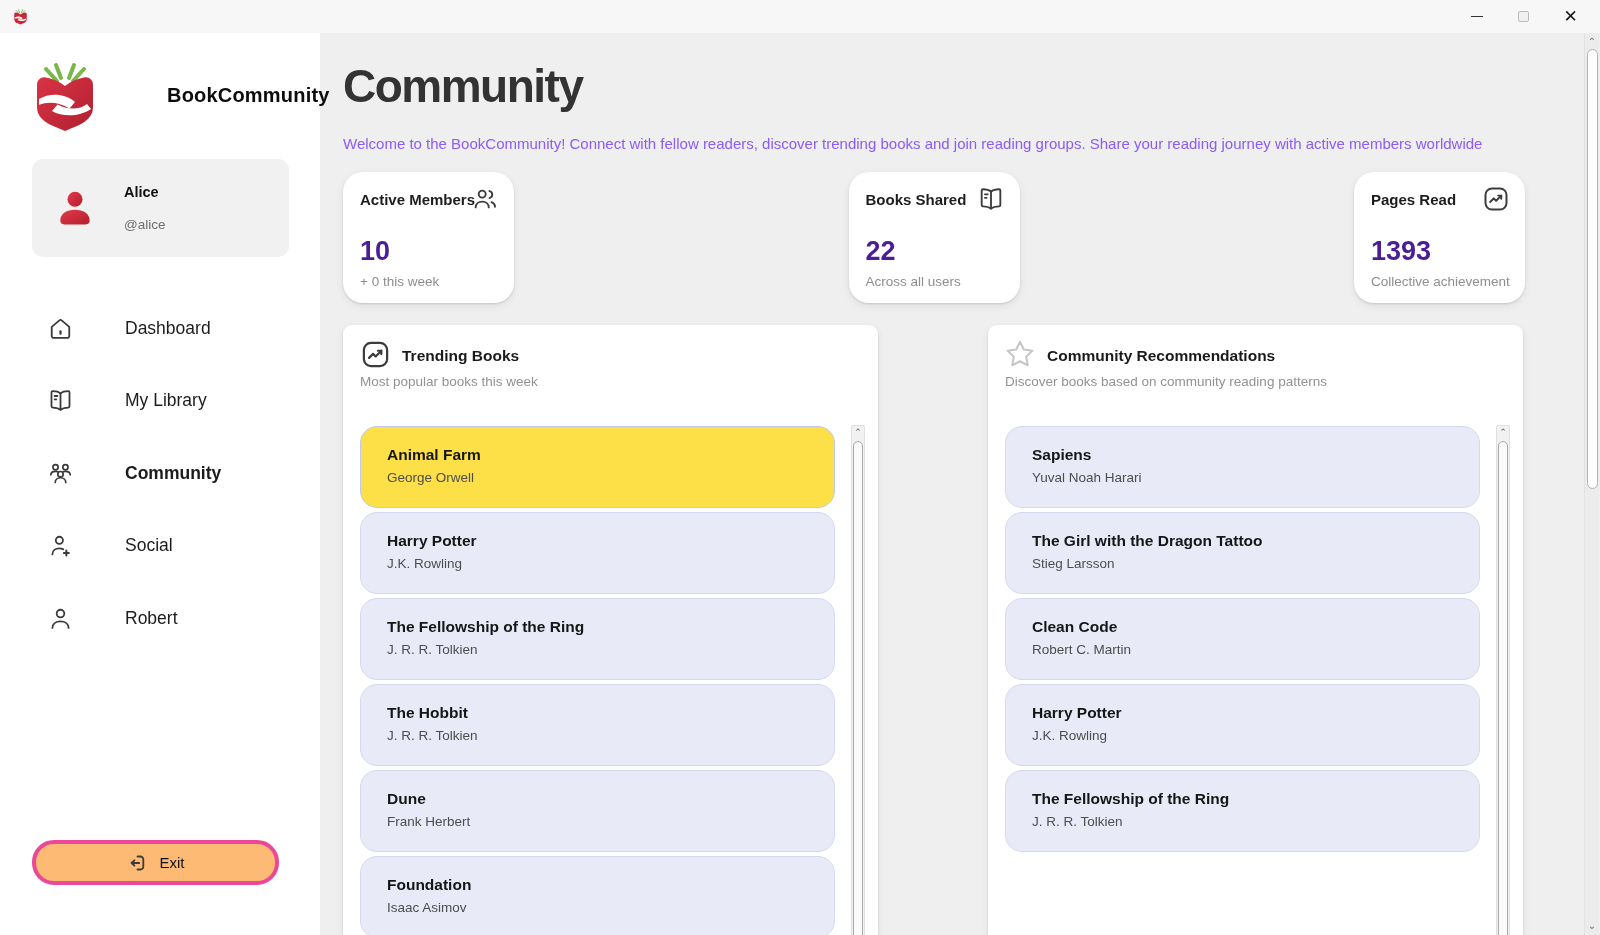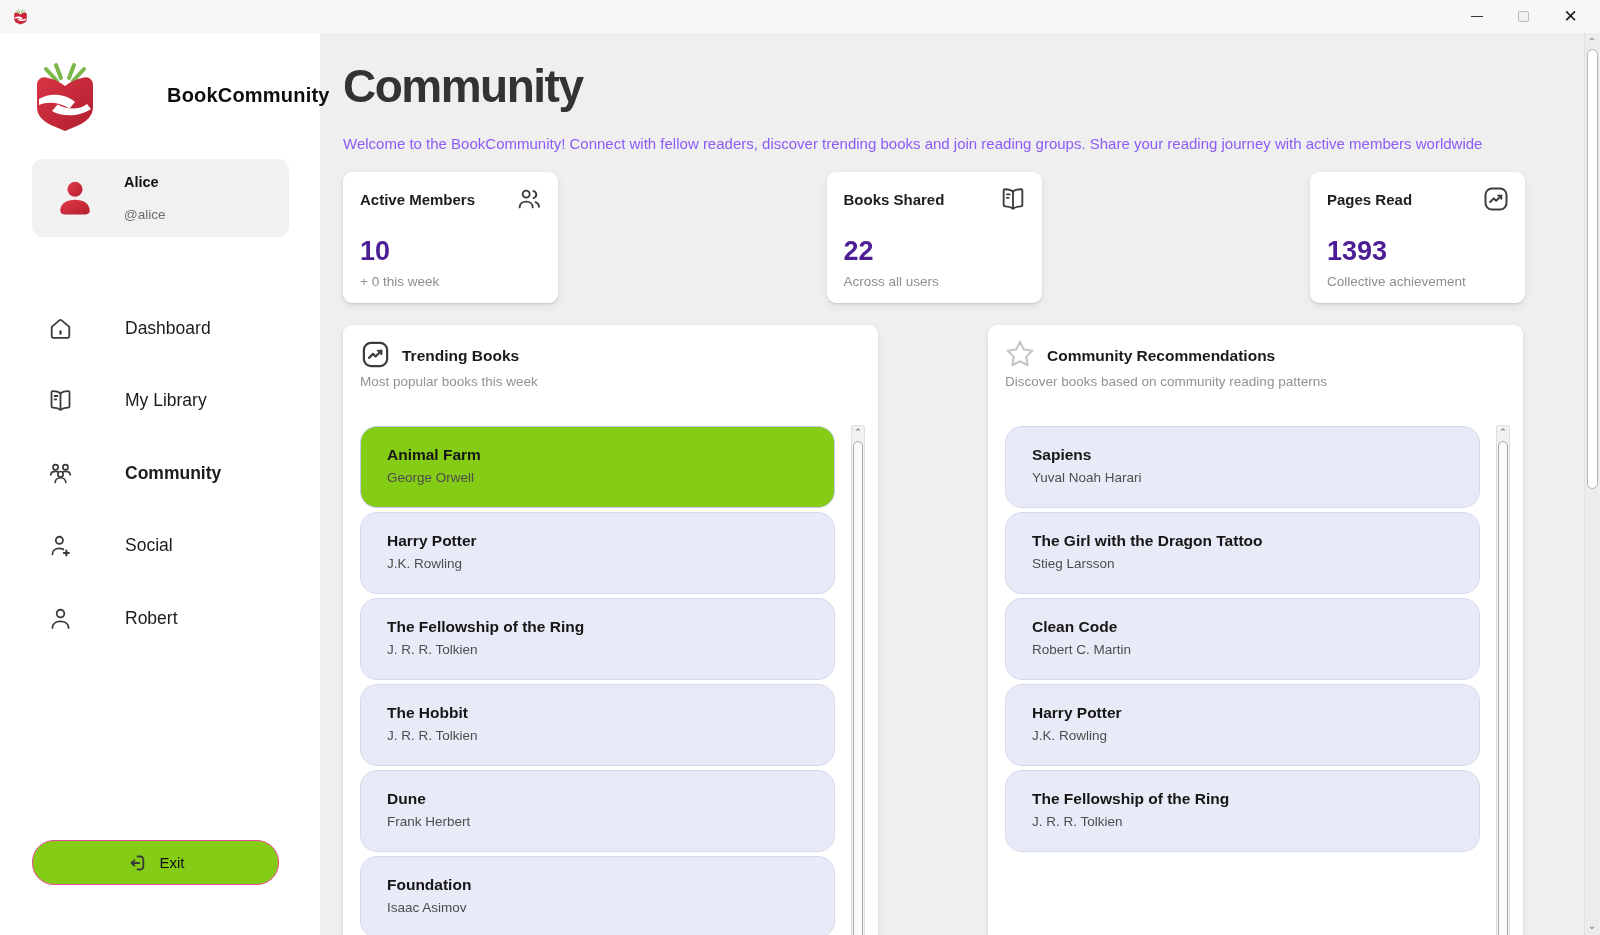--- a/index.html
+++ b/index.html
@@ -24,63 +24,63 @@
   .win-scroll .arrow.up { top:3px; }
   .win-scroll .arrow.down { bottom:3px; }
   .win-scroll .thumb { position:absolute; left:1.5px; top:16px; width:11px; height:440px; background:#fdfdfd; border:1px solid #b3b3b3; border-radius:6px; }
 
   
   .sidebar { position:absolute; top:33px; left:0; width:320px; bottom:0; background:#ffffff; }
   .brand { position:absolute; top:24px; left:28px; display:flex; align-items:center;gap:43px; }
   .brand-logo { width:74px; height:76px; }
   .brand-name { margin-left:22px; font-size:20px; font-weight:700; color:#0d0d0d; letter-spacing:.2px; }
 
-  .user-card { position:absolute; left:32px; top:126px; width:257px; height:78px; background:#f1f1f1; border-radius:11px; display:flex; align-items:center; }
+  .user-card { position:absolute; left:32px; top:126px; width:257px; height:98px; background:#f1f1f1; border-radius:11px; display:flex; align-items:center; }
   .avatar { width:42px; height:42px; margin-left:22px; }
   .user-meta { margin-left:28px; }
   .user-name { font-size:14.5px; font-weight:700; color:#111; }
   .user-handle { font-size:13.5px; color:#6e6e6e; margin-top:17px; }
 
   .nav { position:absolute; left:0; top:259px; width:100%; }
   .nav-item { height:72.5px; display:flex; align-items:center; cursor:pointer; }
   .nav-icon { width:27px; height:27px; margin-left:47px; color:#3a3a3a; flex:none; }
   .nav-icon svg { width:100%; height:100%; display:block; }
   .nav-label { margin-left:51px; font-size:17.5px; color:#1c1c1c; }
   .nav-item.active .nav-label { font-weight:700; }
 
-  .exit-btn { position:absolute; left:32px; top:807px; width:247px; height:45px; background:#84cc16; border:1px solid #ec4899; border-radius:22px; display:flex; align-items:center; justify-content:center; gap:9px; cursor:pointer; }
+  .exit-btn { position:absolute; left:32px; top:807px; width:247px; height:45px; background:#fdba74; border:4px solid #ec4899; border-radius:22px; display:flex; align-items:center; justify-content:center; gap:9px; cursor:pointer; }
   .exit-icon { width:24px; height:24px; color:#3a3a3a; }
   .exit-icon svg { width:100%; height:100%; display:block; }
   .exit-label { font-size:15px; color:#111; }
 
   
   .main { position:absolute; left:320px; top:33px; right:0; bottom:0; overflow:hidden; }
   .page-title { position:absolute; left:23px; top:26px; font-size:46px; font-weight:700; letter-spacing:-1.5px; color:#333; }
   .page-sub { position:absolute; left:23px; top:102px; font-size:15px; color:#8b5cf6; }
 
   .stats { position:absolute; left:23px; top:139px; width:1182px; display:flex; justify-content:space-between; }
-  .stat-card { position:relative; width:215px; height:131px; background:#fff; border-radius:9px; box-shadow:0 1px 2px rgba(0,0,0,.12), 0 3px 8px rgba(0,0,0,.07); }
+  .stat-card { position:relative; width:171px; height:131px; background:#fff; border-radius:20px; box-shadow:0 1px 2px rgba(0,0,0,.12), 0 3px 8px rgba(0,0,0,.07); }
   .stat-label { position:absolute; left:17px; top:19px; font-size:15px; font-weight:700; color:#1d1d1d; }
   .stat-icon { position:absolute; right:15px; top:13px; width:28px; height:28px; color:#3c3c3c; }
   .stat-icon svg { width:100%; height:100%; display:block; }
   .stat-value { position:absolute; left:17px; top:64px; font-size:27px; font-weight:600; color:#4c1d95; }
   .stat-sub { position:absolute; left:17px; top:102px; font-size:13.5px; color:#8e8e8e; }
 
   .panel { position:absolute; top:292px; width:535px; height:660px; background:#fff; border-radius:9px; box-shadow:0 1px 2px rgba(0,0,0,.12), 0 3px 8px rgba(0,0,0,.07); }
   .panel.trending { left:23px; }
   .panel.recs { left:668px; }
   .panel-icon { position:absolute; left:17px; top:14px; width:31px; height:31px; color:#3c3c3c; }
   .panel-icon svg { width:100%; height:100%; display:block; }
   .panel-icon.star { color:#c7c7c7; width:34px; height:34px; left:15px; top:12px; }
   .panel-title { position:absolute; left:59px; top:22px; font-size:15.5px; font-weight:700; color:#1a1a1a; }
   .panel-sub { position:absolute; left:17px; top:49px; font-size:13.5px; color:#929292; }
 
   .book-list { position:absolute; left:17px; top:101px; width:475px; bottom:0; overflow:hidden; }
   .book-item { height:82px; margin-bottom:4px; background:#e8ebf7; border:1px solid #d4d9ee; border-radius:17px; padding:19px 0 0 26px; cursor:pointer; }
-  .book-item.selected { background:#84cc16; border-color:#c2c9ec; }
+  .book-item.selected { background:#fde047; border-color:#c2c9ec; }
   .book-title { font-size:15.5px; font-weight:700; color:#161616; }
   .book-author { font-size:13.5px; color:#4d4d4d; margin-top:6px; }
 
   .list-scroll { position:absolute; right:13px; top:100px; bottom:3px; width:14px; background:#f1f1f1; border:1px solid #e0e0e0; border-radius:2px; }
   .list-scroll .arrow { position:absolute; top:1px; left:0; width:100%; text-align:center; font-size:9px; color:#555; line-height:11px; }
   .list-scroll .thumb { position:absolute; left:1px; top:15px; bottom:2px; width:10px; background:#fbfbfb; border:1px solid #a9a9a9; border-radius:6px; }
 </style>
 </head>
 <body>
 

